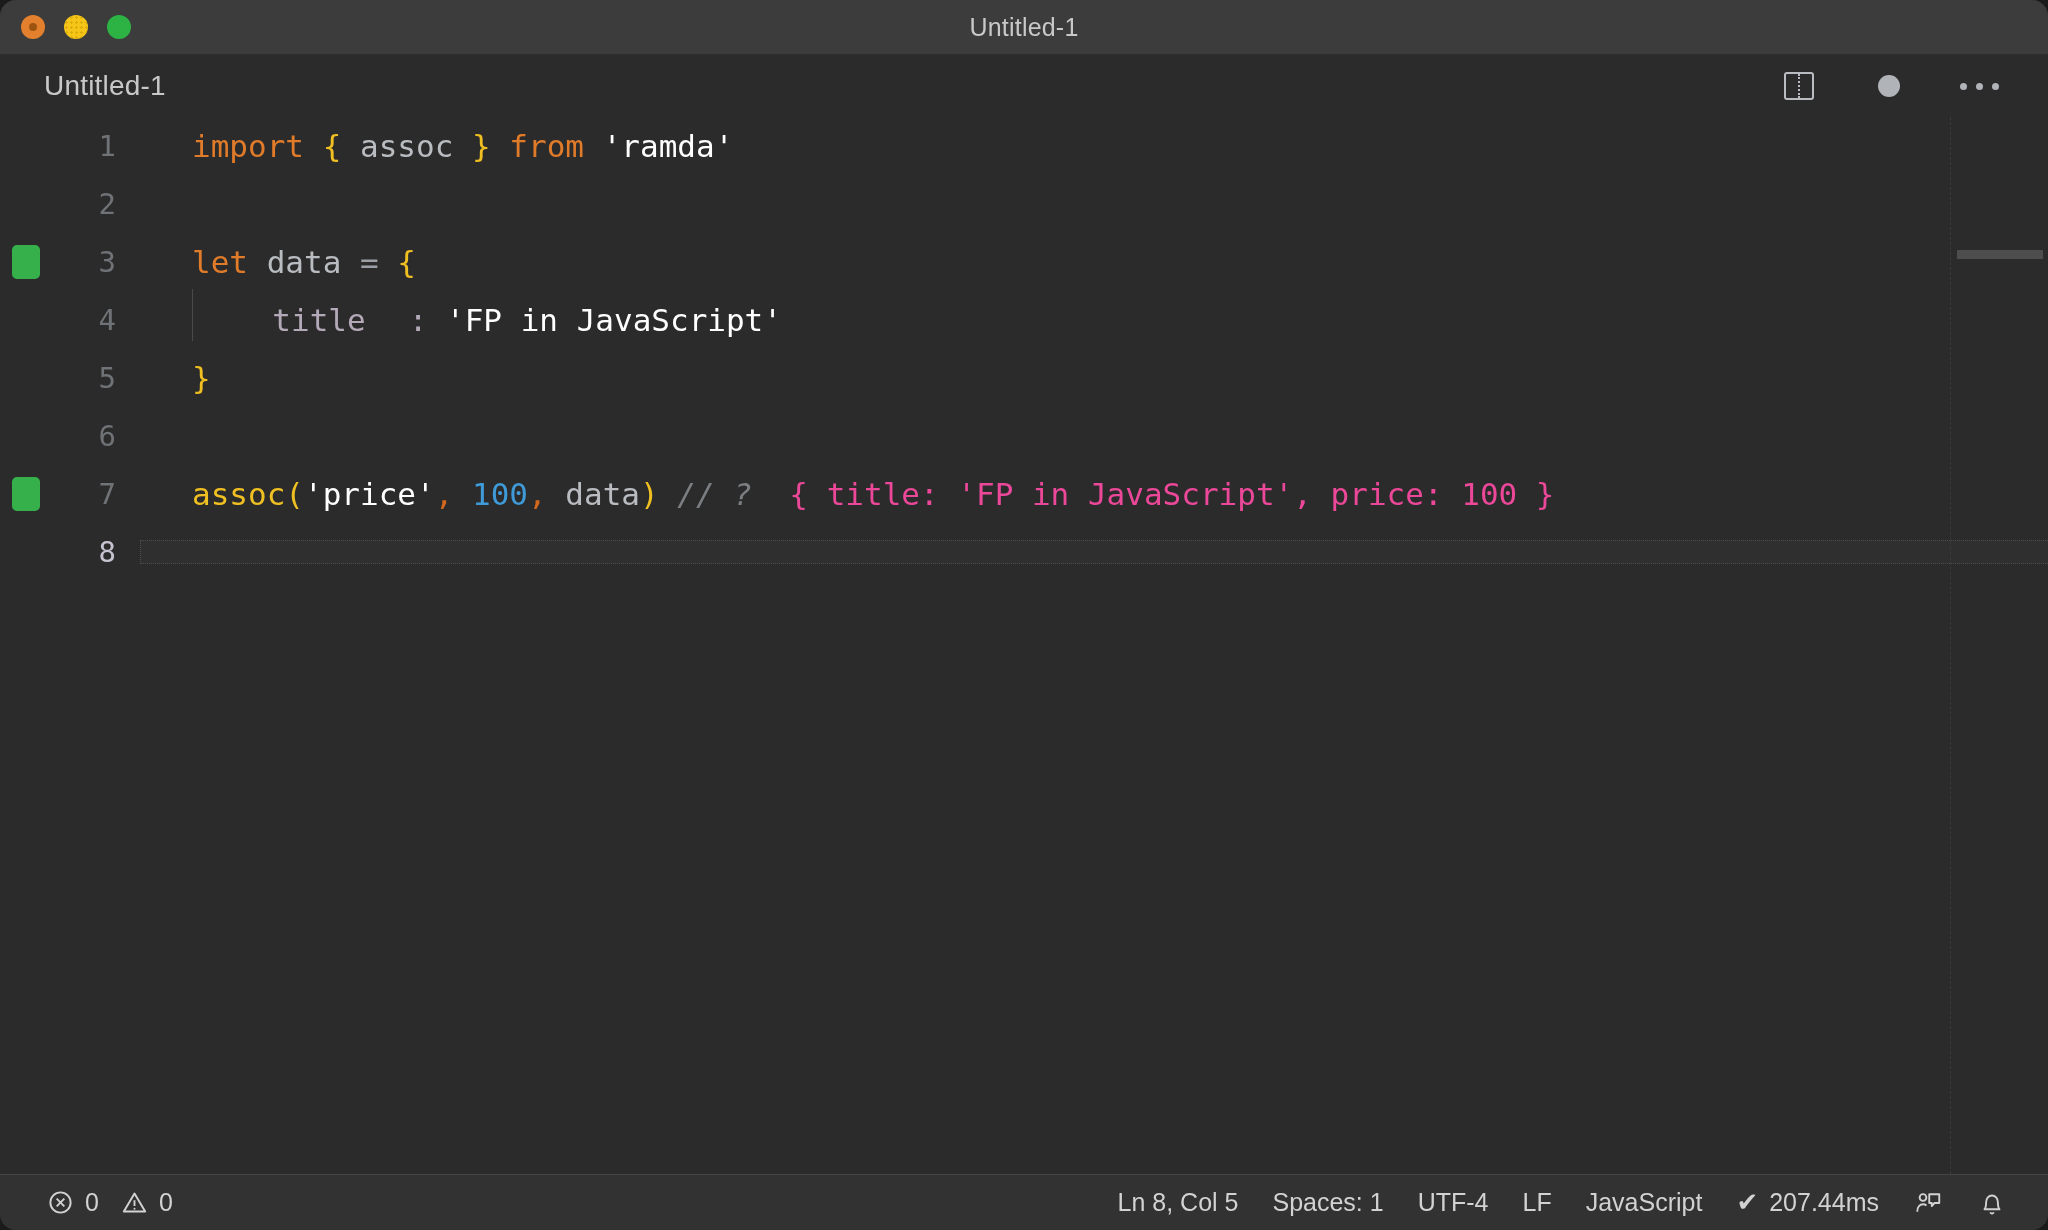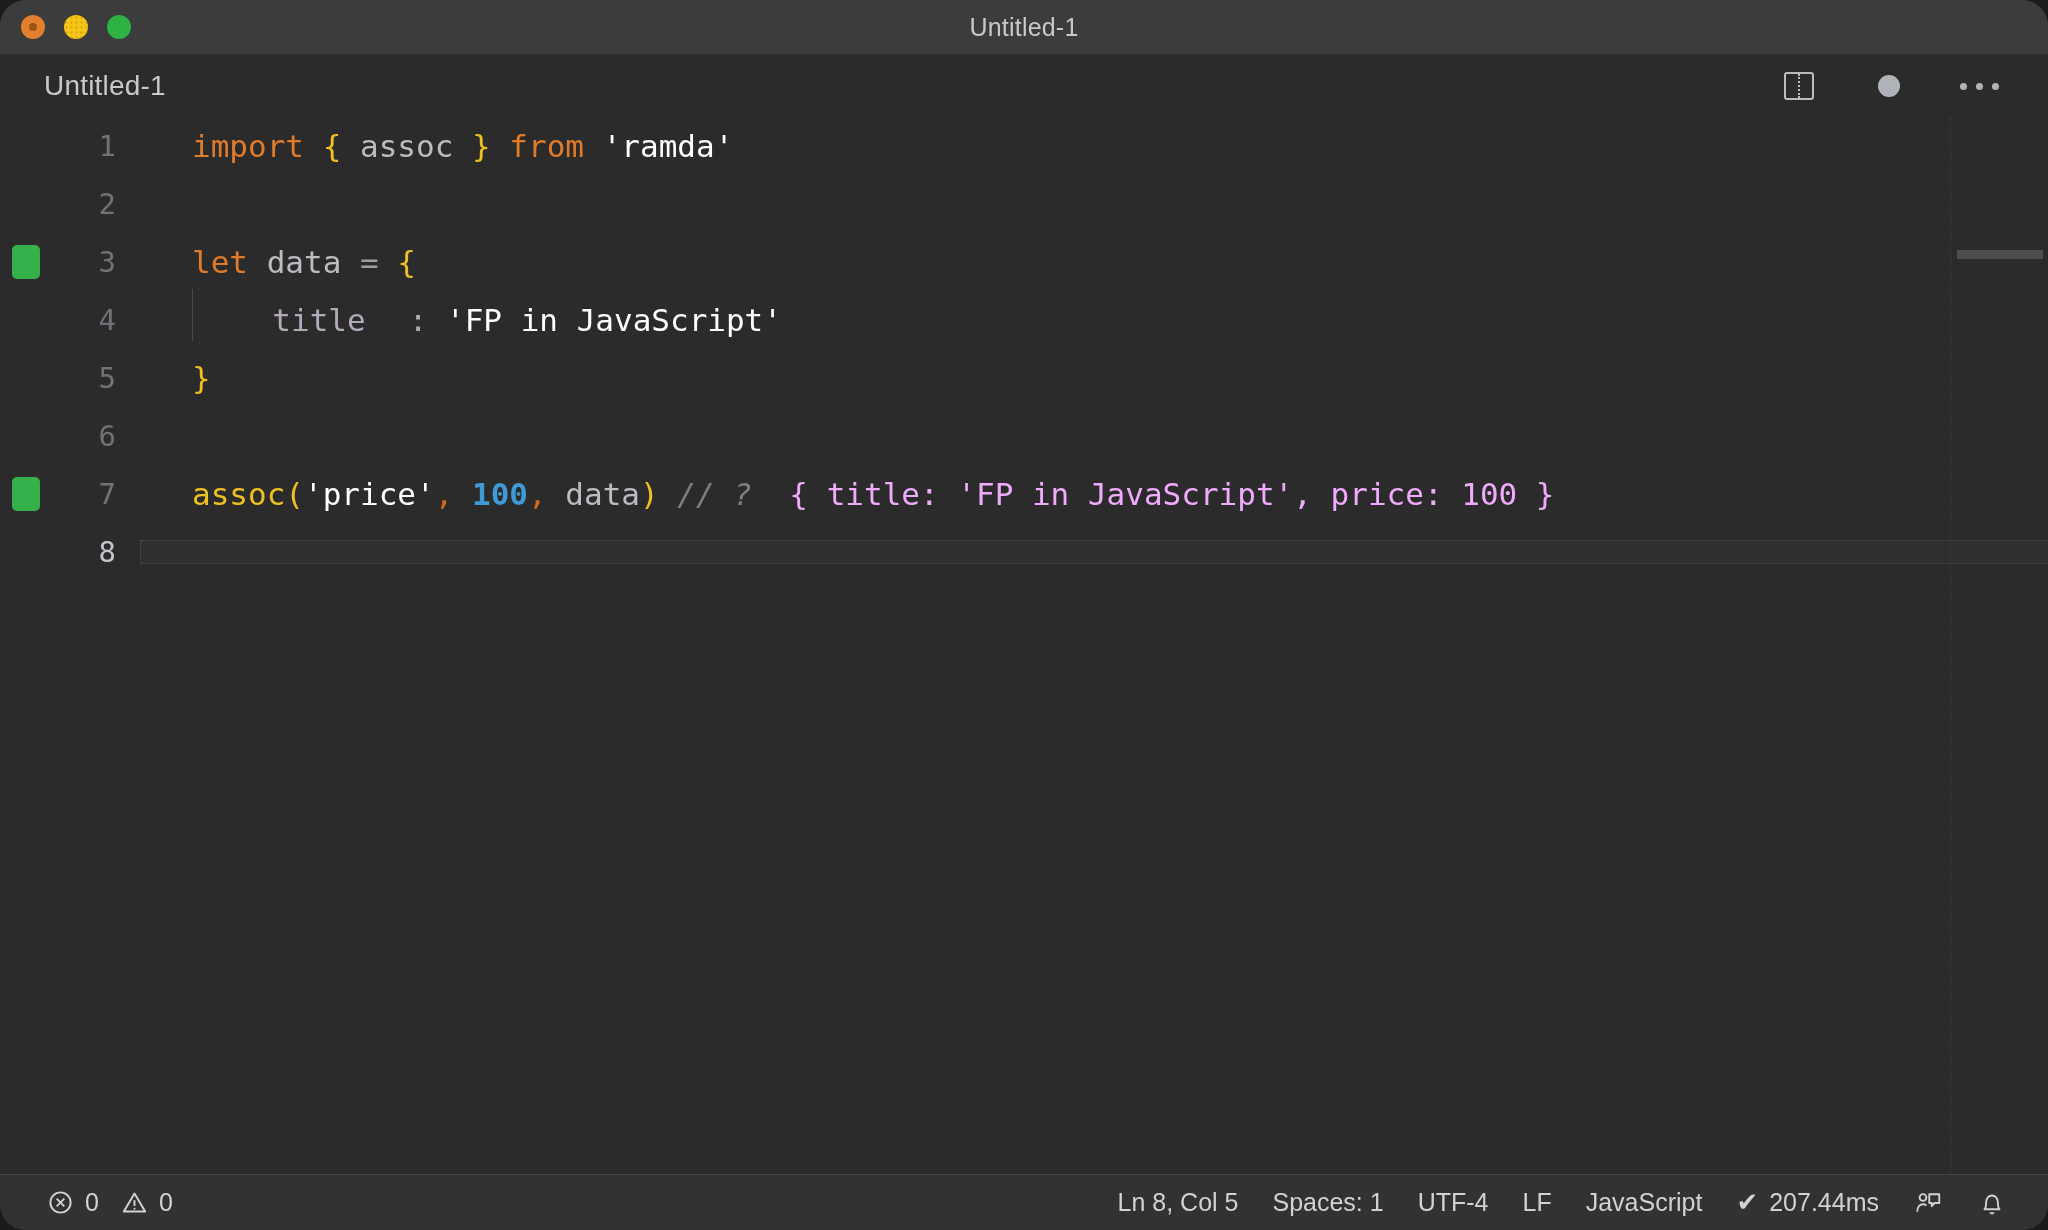--- a/index.html
+++ b/index.html
@@ -6,21 +6,21 @@
   html, body {
     width: 2048px; height: 1230px;
     background: #1b1b1b;
     font-family: "Liberation Sans", sans-serif;
     overflow: hidden;
   }
   .window {
     position: relative;
     width: 2048px; height: 1230px;
     background: #2b2b2b;
-    border-radius: 26px;
+    border-radius: 16px;
     overflow: hidden;
     display: flex;
     flex-direction: column;
     justify-content: center;
   }
 
   
   .titlebar {
     position: relative;
     height: 55px;
@@ -151,26 +151,26 @@
     width: 1px; height: 52px;
     background: #4a4a4a;
   }
 
   
   .kw      { color: #e07b2a; font-weight: normal; }
   .brace   { color: #f0c022; }
   .plain   { color: #b9bcc0; }
   .str     { color: #ffffff; }
   .fn      { color: #f0c022; }
-  .num     { color: #3f9ad8; font-weight: bold; }
+  .num     { color: #3f9ad8; }
   .punct   { color: #d2691e; }
   .op      { color: #9aa0a6; }
   .prop    { color: #b3a9b8; margin-left: 43px; }
   .comment { color: #7b7f83; font-style: italic; }
-  .result  { color: #f0abfc; }
+  .result  { color: #ec4899; }
 
   
   .minimap {
     position: absolute;
     top: 0; right: 0;
     width: 98px; height: 100%;
     border-left: 1px dashed #3a3a3a;
   }
   .minimap-mark {
     position: absolute;

